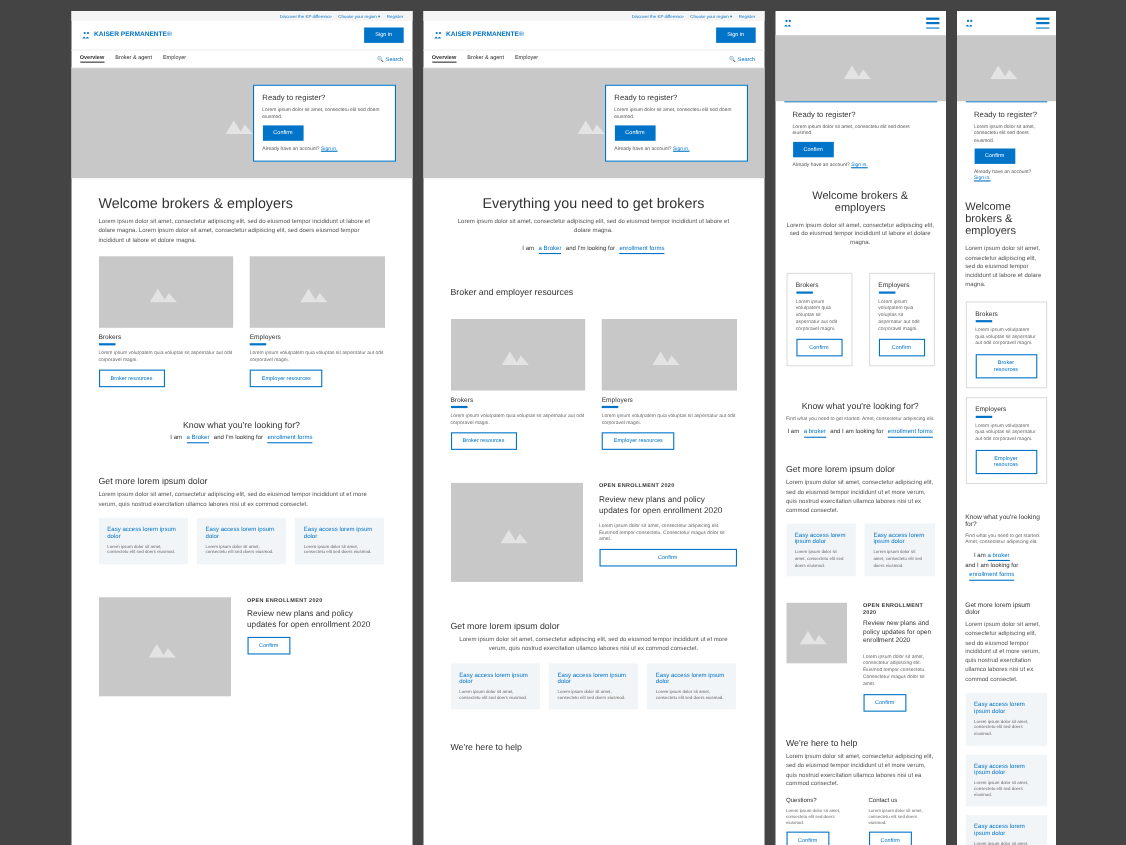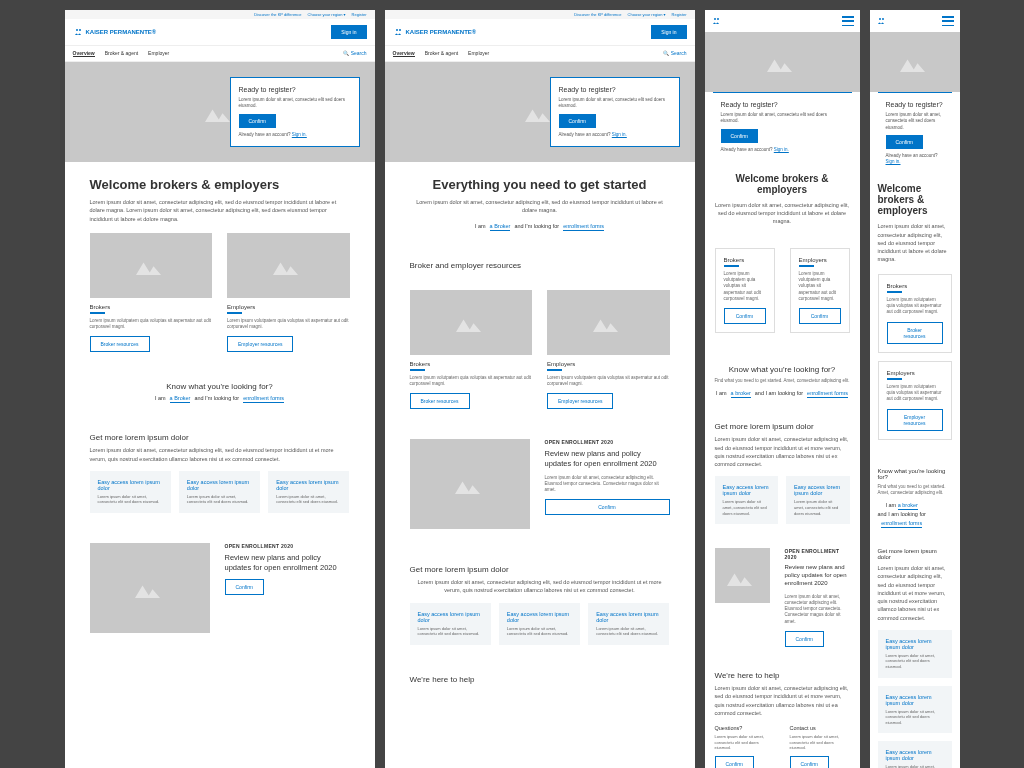--- a/index.html
+++ b/index.html
@@ -26,21 +26,21 @@
 .ph svg{width:100%;height:100%;fill:#fff}
 .card{background:#fff;border:1px solid #0074c8;padding:8px;width:130px;display:flex;flex-direction:column;gap:4px}
 .card.ov{position:absolute;right:15px;top:15px}
 .f3 .card.ov,.f4 .card.ov{position:static;width:auto;margin:0 8px;border-left:none;border-right:none;border-bottom:none}
 .card h3{font-size:7px;font-weight:normal}
 .card p{font-size:4.5px;line-height:1.4;color:#555}
 .link{color:#0074c8;text-decoration:underline;cursor:pointer}
 .sec{padding:15px 25px}
 .f3 .sec{padding:12px 10px}.f4 .sec{padding:10px 8px}
 .sec.c{text-align:center}
-h1{font-size:13px;font-weight:700;margin-bottom:6px}
+h1{font-size:13px;font-weight:400;margin-bottom:6px}
 .f3 h1,.f4 h1{font-size:10px}
 .sub{font-size:5.5px;line-height:1.5;color:#555}
 .row{display:flex;gap:15px;margin-top:10px}
 .col{flex:1}
 .imgbox{background:#c8c8c8;height:65px;display:flex;align-items:center;justify-content:center;margin-bottom:6px}
 .f3 .imgbox,.f4 .imgbox{height:50px}
 h4{font-size:6px;font-weight:normal;margin-bottom:2px}
 .div{width:15px;height:2px;background:#0074c8;margin-bottom:4px}
 .txt{font-size:4.5px;line-height:1.4;color:#666;margin-bottom:6px}
 .know h2{font-size:8px;font-weight:normal;margin-bottom:4px}
@@ -201,21 +201,21 @@
           <path d="M0 16l6-10 5 8 3-5 6 7z"></path>
         </svg></div>
 <div class="card ov">
 <h3>Ready to register?</h3>
 <p>Lorem ipsum dolor sit amet, consectetu elit sed doers eiusmod.</p>
 <button class="btn" style="align-self:flex-start">Confirm</button>
 <p><span>Already have an account? </span><span class="link">Sign in.</span></p>
 </div>
 </div>
 <div class="sec">
-<h1>Everything you need to get started</h1>
+<h1>Everything you need to get brokers</h1>
 <p class="sub">Lorem ipsum dolor sit amet, consectetur adipiscing elit, sed do eiusmod tempor incididunt ut labore et dolare magna.</p>
 <div class="sel">
 <span>I am </span>
         <span class="ul">a Broker</span>
 <span>and I'm looking for</span>
         <span class="ul">enrollment forms</span>
 </div>
 </div>
 <div class="sec">
 <h2 class="stitle">Broker and employer resources</h2>

